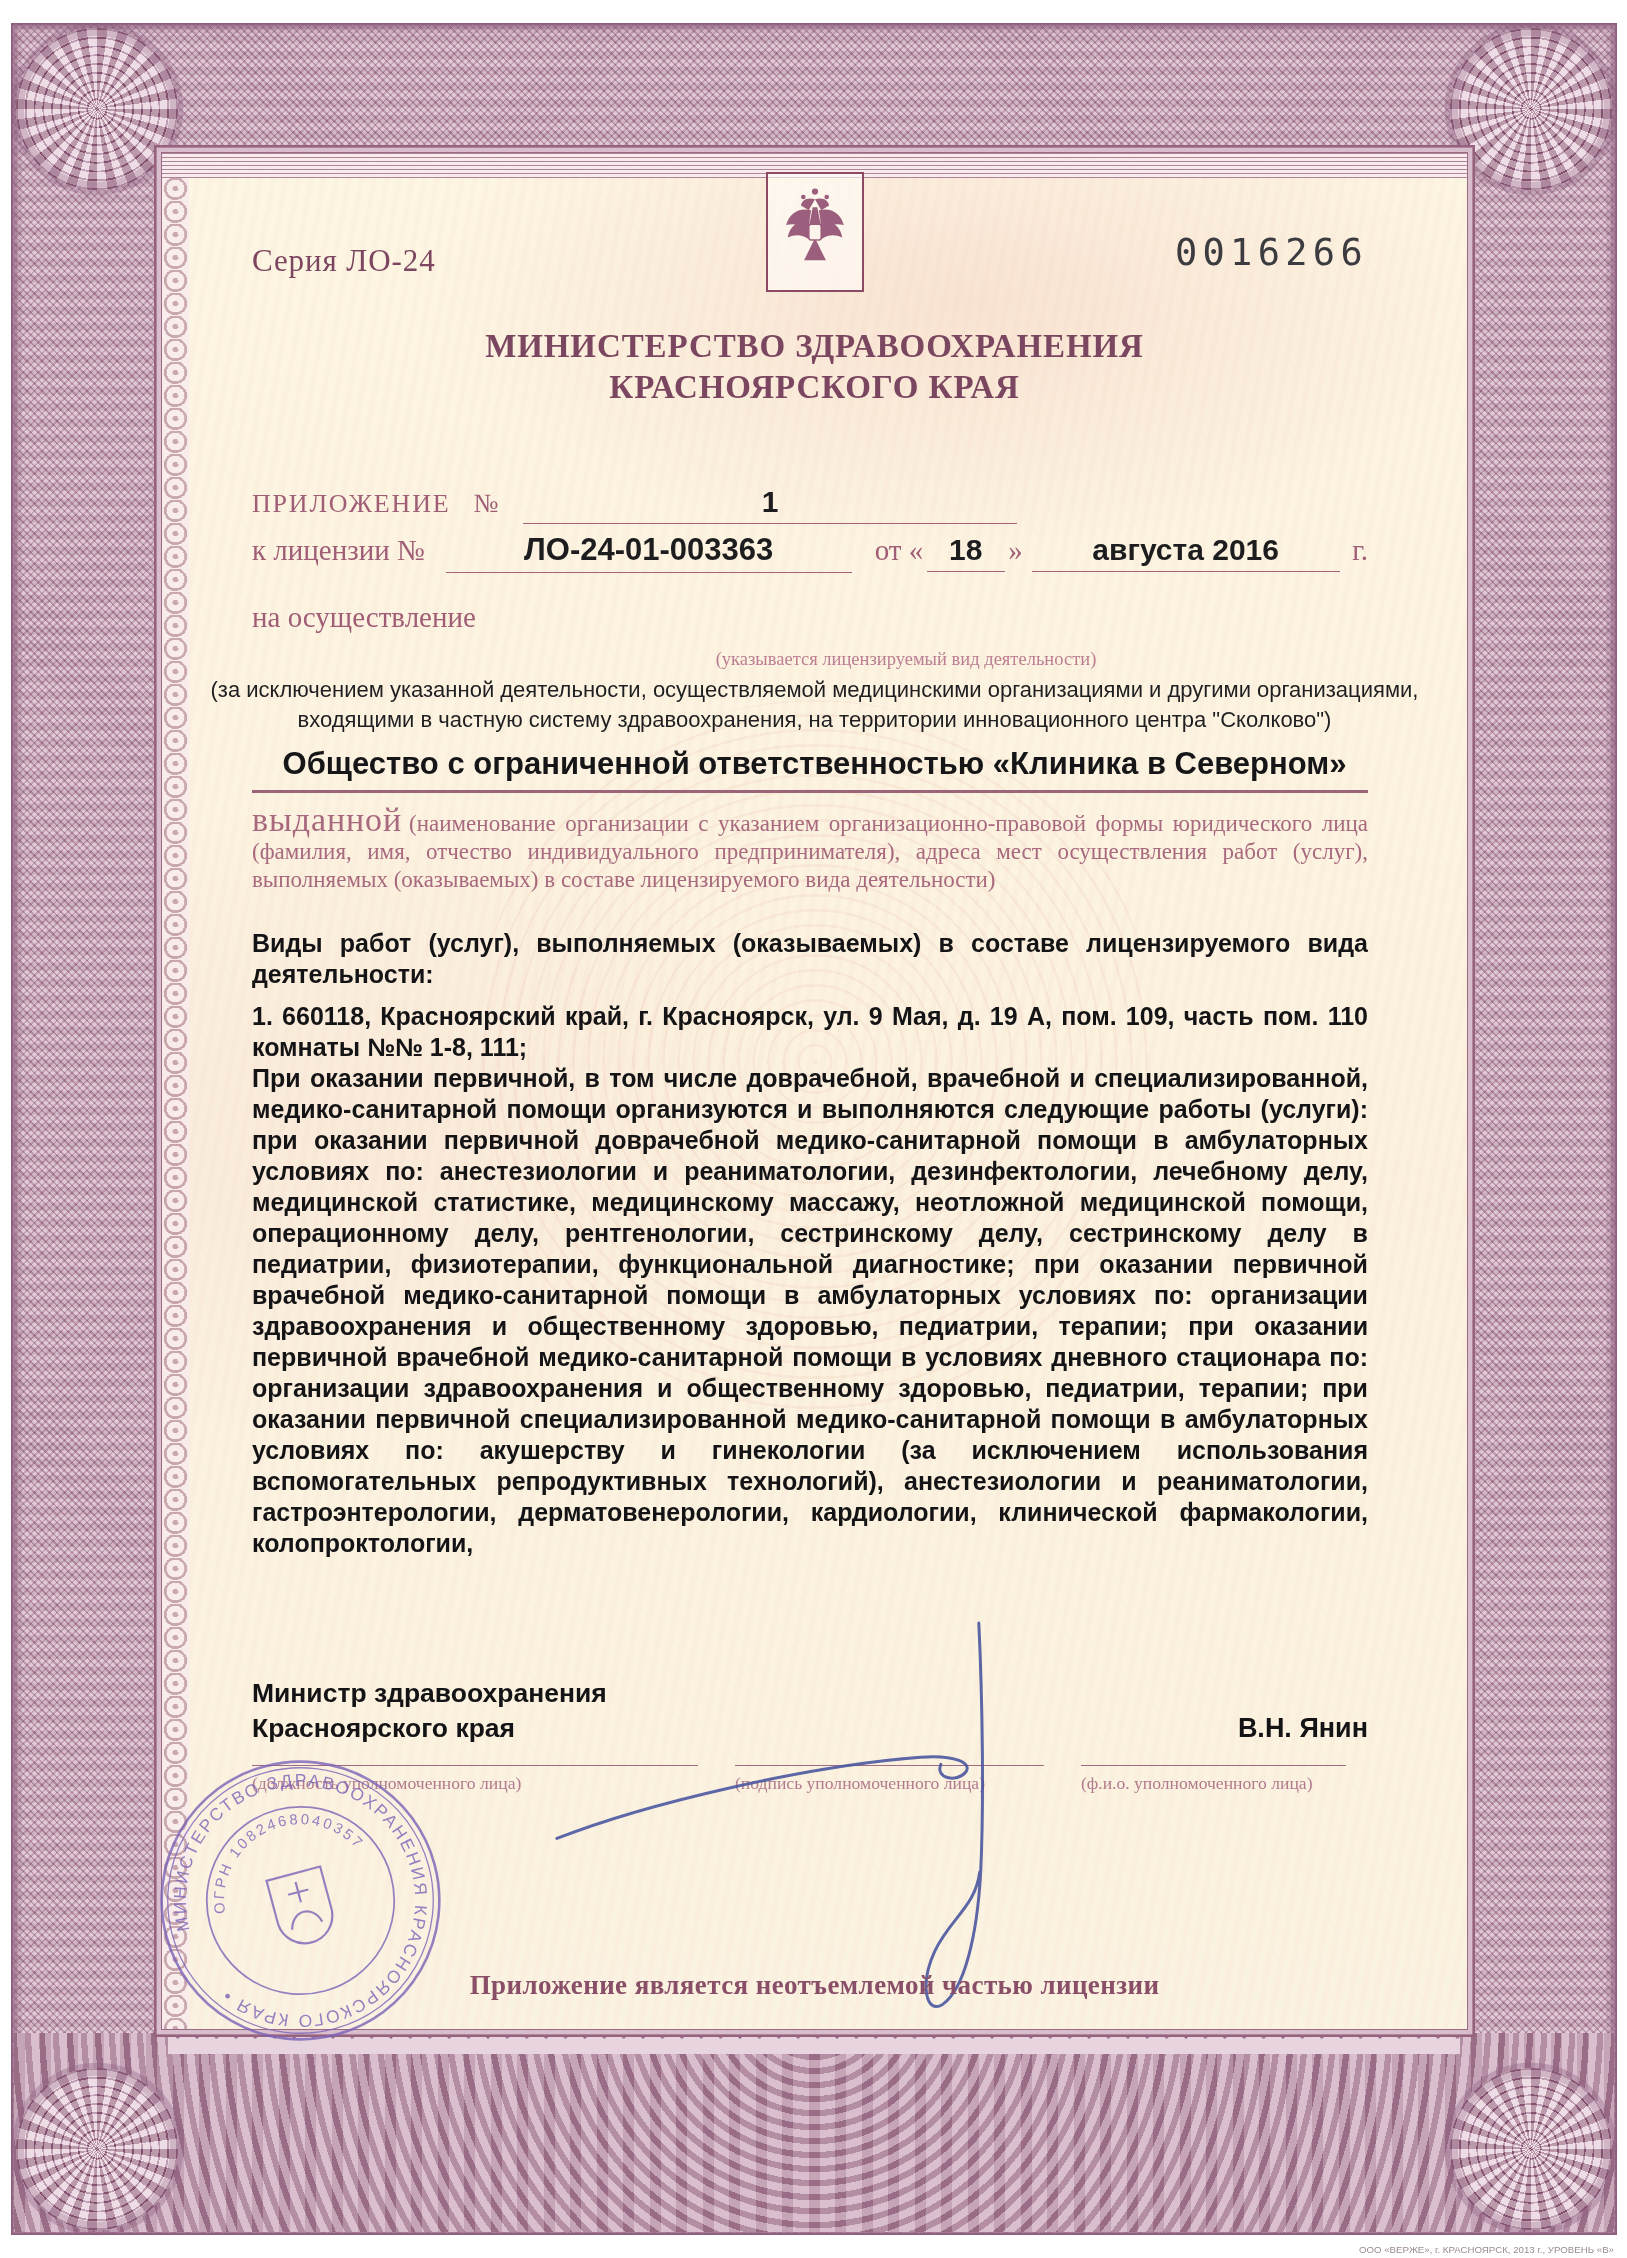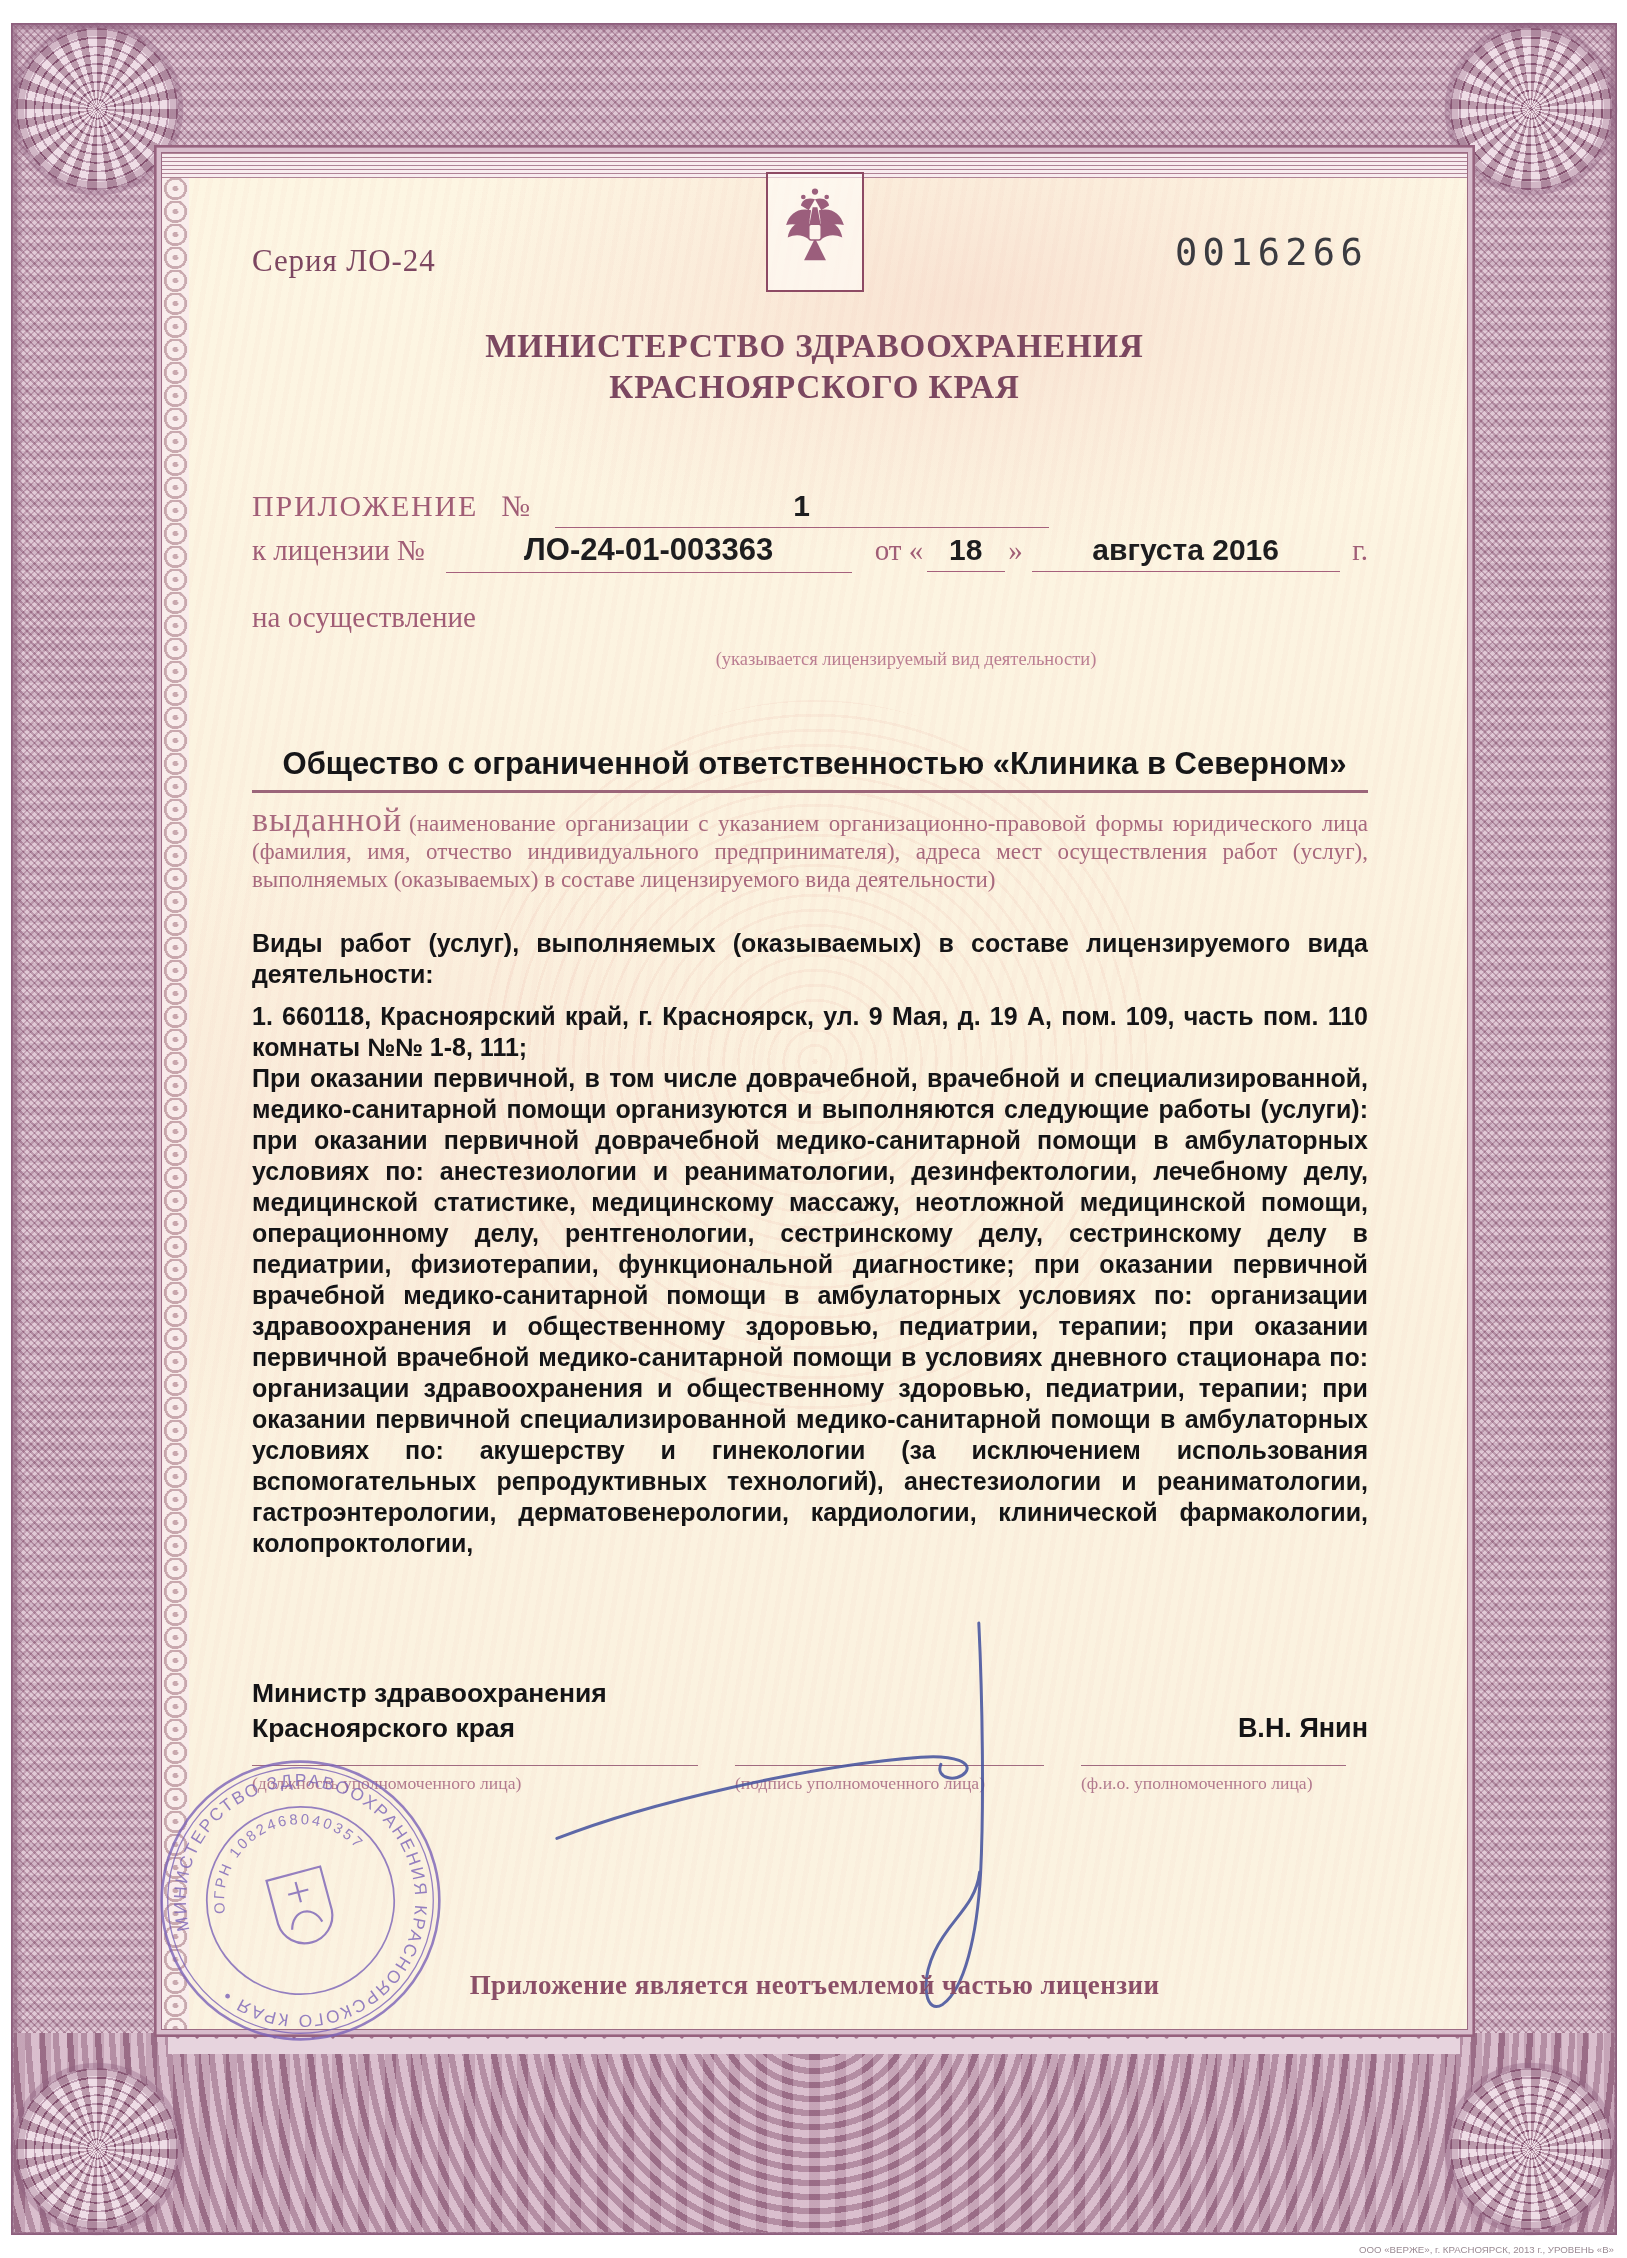--- a/index.html
+++ b/index.html
@@ -82,21 +82,21 @@
     font-family:"Liberation Serif","DejaVu Serif",serif;font-weight:bold;
     font-size:33px;line-height:41px;color:#7b4760;letter-spacing:0.9px;
   }
 
   
   .lbl{font-family:"Liberation Serif","DejaVu Serif",serif;color:#a05d76;}
   .val{font-weight:bold;color:#1d1d1f;}
   .uline{border-bottom:1.8px solid #a5607c;text-align:center;padding-bottom:4.4px;}
 
   .row-appendix{position:absolute;left:90px;top:311px;display:flex;align-items:baseline;}
-  .row-appendix .lbl{font-size:30px;letter-spacing:1.8px;margin-top:25px;}
+  .row-appendix .lbl{font-size:26px;letter-spacing:1.8px;margin-top:25px;}
   .row-appendix .nsign{margin-left:23px;}
   .row-appendix .uline{width:494px;margin-left:23px;font-size:30px;}
 
   .row-license{position:absolute;left:90px;right:99px;top:379px;display:flex;align-items:baseline;}
   .row-license .lbl{font-size:29px;white-space:nowrap;}
   .cell-license{flex:0 0 406px;margin-left:21px;font-size:31px;}
   .from-lbl{margin-left:23px;}
   .cell-day{flex:0 0 78px;margin-left:3.5px;font-size:30px;}
   .q-close{margin-left:3.5px;}
   .cell-month{flex:1 1 auto;margin-left:8.8px;font-size:30px;}
@@ -205,20 +205,24 @@
       <span class="lbl q-close">»</span>
       <span class="uline val cell-month">августа  2016</span>
       <span class="lbl g-lbl">г.</span>
     </div>
 
     <div class="row-activity">
       <span class="lbl">на осуществление</span>
     </div>
     <div class="activity-caption">(указывается лицензируемый вид деятельности)</div>
 
+    <div class="exception">
+      <div>(за исключением указанной деятельности, осуществляемой медицинскими организациями и другими организациями,</div>
+      <div>входящими в частную систему здравоохранения, на территории инновационного центра "Сколково")</div>
+    </div>
 
     <div class="org">Общество с ограниченной ответственностью «Клиника в Северном»</div>
     <div class="divider"></div>
 
     <div class="issued">
       <span class="issued-word">выданной</span><span>(наименование организации с указанием организационно-правовой формы юридического лица (фамилия, имя, отчество индивидуального предпринимателя), адреса мест осуществления работ (услуг), выполняемых (оказываемых)  в составе лицензируемого вида деятельности)</span>
     </div>
 
     <div class="body-block">
       <p>Виды работ (услуг), выполняемых (оказываемых) в составе лицензируемого вида деятельности:</p>

